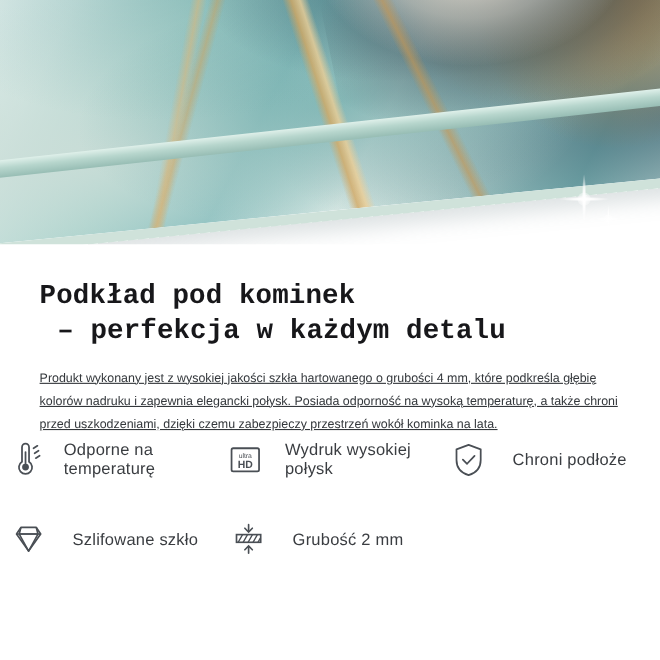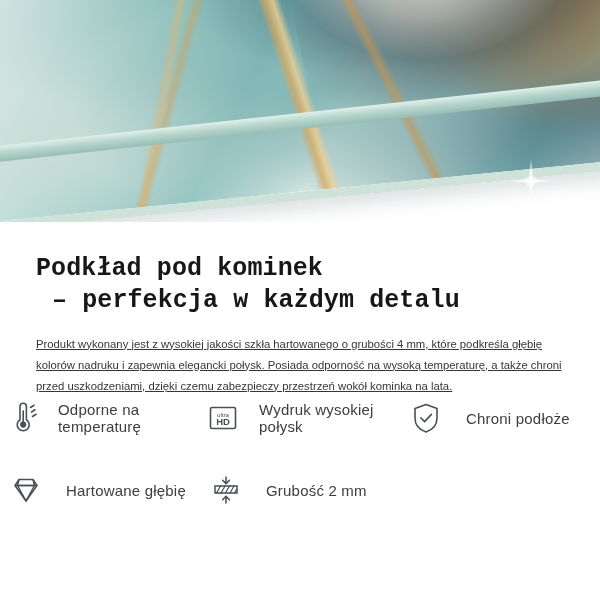--- a/index.html
+++ b/index.html
@@ -224,21 +224,21 @@
 
     <div class="feature">
       <div class="icon-box">
         <svg width="44" height="44" viewBox="0 0 44 44" fill="none" stroke="#4a4f55" stroke-width="1.5" stroke-linejoin="round">
           <path d="M11 17.5h22L22 33z"></path>
           <path d="M11 17.5l4-6h14l4 6"></path>
           <path d="M15 11.5l-1.5 6L22 33l8.5-15.5-1.5-6"></path>
           <path d="M13.5 17.5h17"></path>
         </svg>
       </div>
-      <div class="feature-label">Hartowane głębię</div>
+      <div class="feature-label">Szlifowane szkło</div>
     </div>
 
 
     <div class="feature">
       <div class="icon-box">
         <svg width="44" height="44" viewBox="0 0 44 44" fill="none" stroke="#4a4f55" stroke-width="1.5" stroke-linecap="round">
           <path d="M22 9v6"></path>
           <path d="M18.6 12.2L22 15.6l3.4-3.4"></path>
           <rect x="11" y="18" width="22" height="7" stroke="#4a4f55" stroke-width="1.5"></rect>
           <path d="M12.5 25l4-7M17 25l4-7M21.5 25l4-7M26 25l4-7M30.5 25l2-3.5" stroke-width="1.2"></path>

